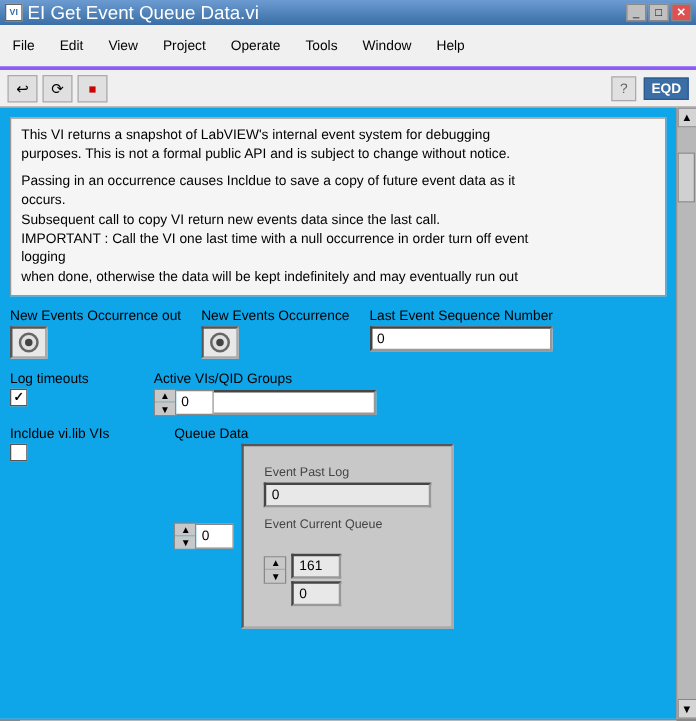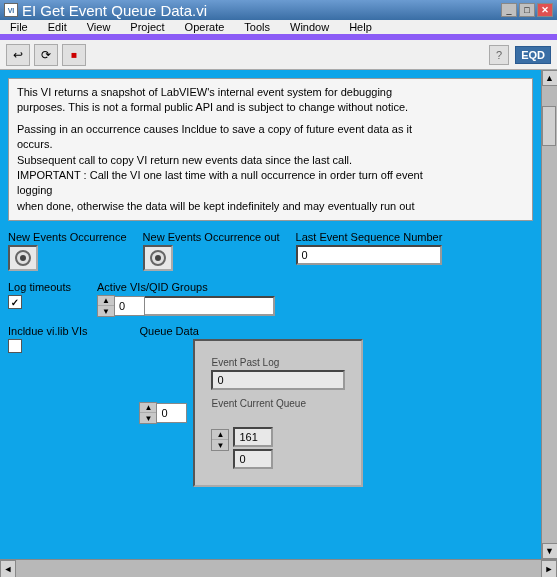--- a/index.html
+++ b/index.html
@@ -52,22 +52,22 @@
       display: flex; align-items: center; justify-content: center;
       font-size: 9px;
       color: #000;
       cursor: pointer;
     }
     .title-btn.close { background: #e05050; color: white; font-weight: bold; }
 
     
     .menu-bar {
       background: #f0f0f0;
-      border-bottom: 6px solid #8b5cf6;
-      height: 20px;
+      border-bottom: 3px solid #8b5cf6;
+      height: 36px;
       display: flex;
       align-items: center;
       padding: 0 4px;
       gap: 8px;
     }
     .menu-item {
       padding: 2px 6px;
       font-size: 11px;
       cursor: pointer;
       color: #000;
@@ -371,51 +371,51 @@
       <div>occurs.</div>
       <div>Subsequent call to copy VI return new events data since the last call.</div>
       <div>IMPORTANT : Call the VI one last time with a null occurrence in order turn off event</div>
       <div>logging</div>
       <div>when done, otherwise the data will be kept indefinitely and may eventually run out</div>
     </div>
 
     <div class="row" style="align-items:flex-start; gap:16px; margin-bottom: 10px;">
 
       <div class="control-group">
+        <span class="control-label">New Events Occurrence out</span>
+        <div class="occurrence-control">
+          <div class="occurrence-circle">
+            <div class="occurrence-dot"></div>
+          </div>
+        </div>
+      </div>
+
+      <div class="control-group">
         <span class="control-label">New Events Occurrence</span>
         <div class="occurrence-control">
           <div class="occurrence-circle">
             <div class="occurrence-dot"></div>
           </div>
         </div>
       </div>
 
       <div class="control-group">
-        <span class="control-label">New Events Occurrence out</span>
-        <div class="occurrence-control">
-          <div class="occurrence-circle">
-            <div class="occurrence-dot"></div>
-          </div>
-        </div>
-      </div>
-
-      <div class="control-group">
         <span class="control-label">Last Event Sequence Number</span>
         <div class="numeric-box" style="min-width:55px;">0</div>
       </div>
     </div>
 
     <div class="row" style="margin-bottom:8px;">
 
       <div class="control-group">
         <span class="control-label">Log timeouts</span>
         <div class="checkbox-control checkbox-checked"></div>
       </div>
 
-      <div class="control-group" style="margin-left:14px;">
+      <div class="control-group" style="margin-left:40px;">
         <span class="control-label">Active VIs/QID Groups</span>
         <div style="display:flex; align-items:center; gap:0;">
           <div class="spinner-arrows">
             <div class="spinner-arrow">▲</div>
             <div class="spinner-arrow">▼</div>
           </div>
           <div class="spinner-value">0</div>
           <div class="string-box" style="margin-left:0; border-left:none;"></div>
         </div>
       </div>

